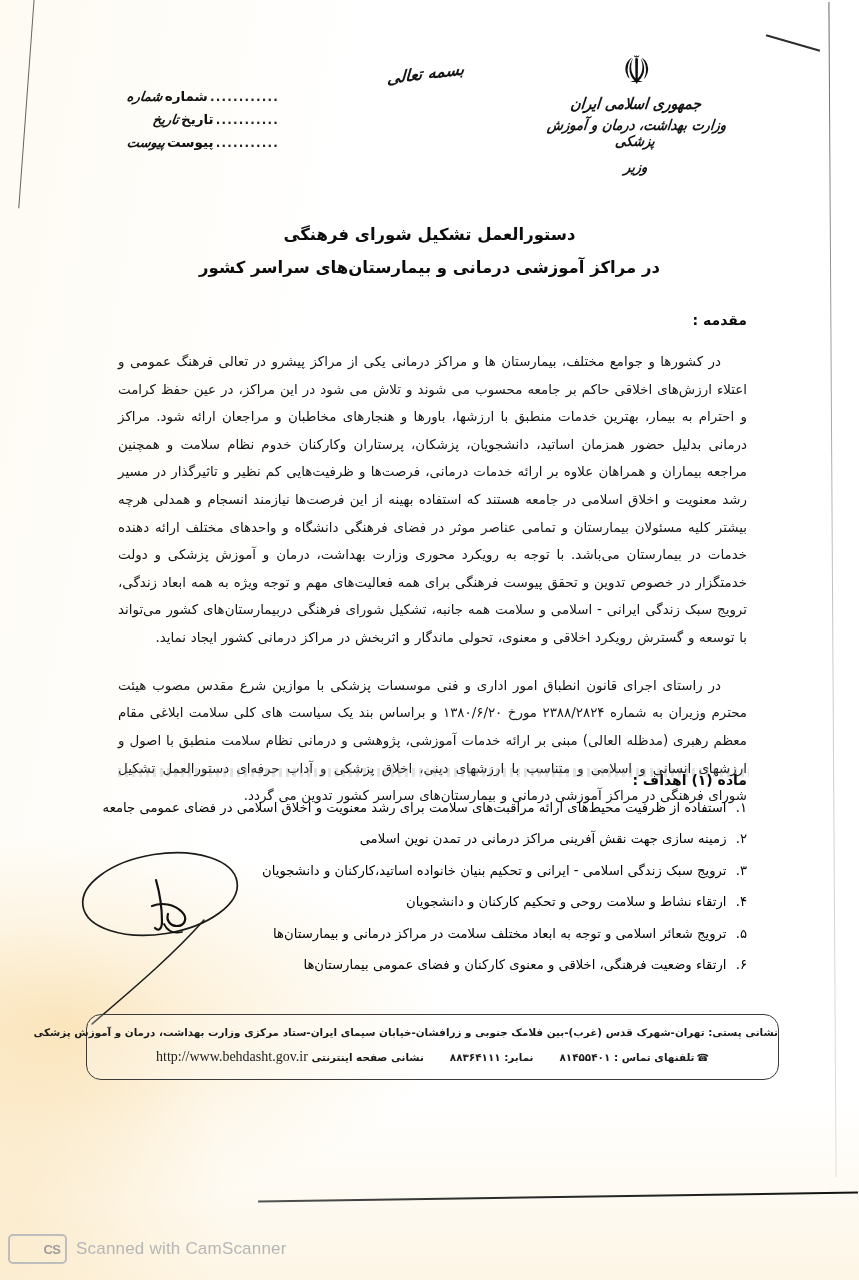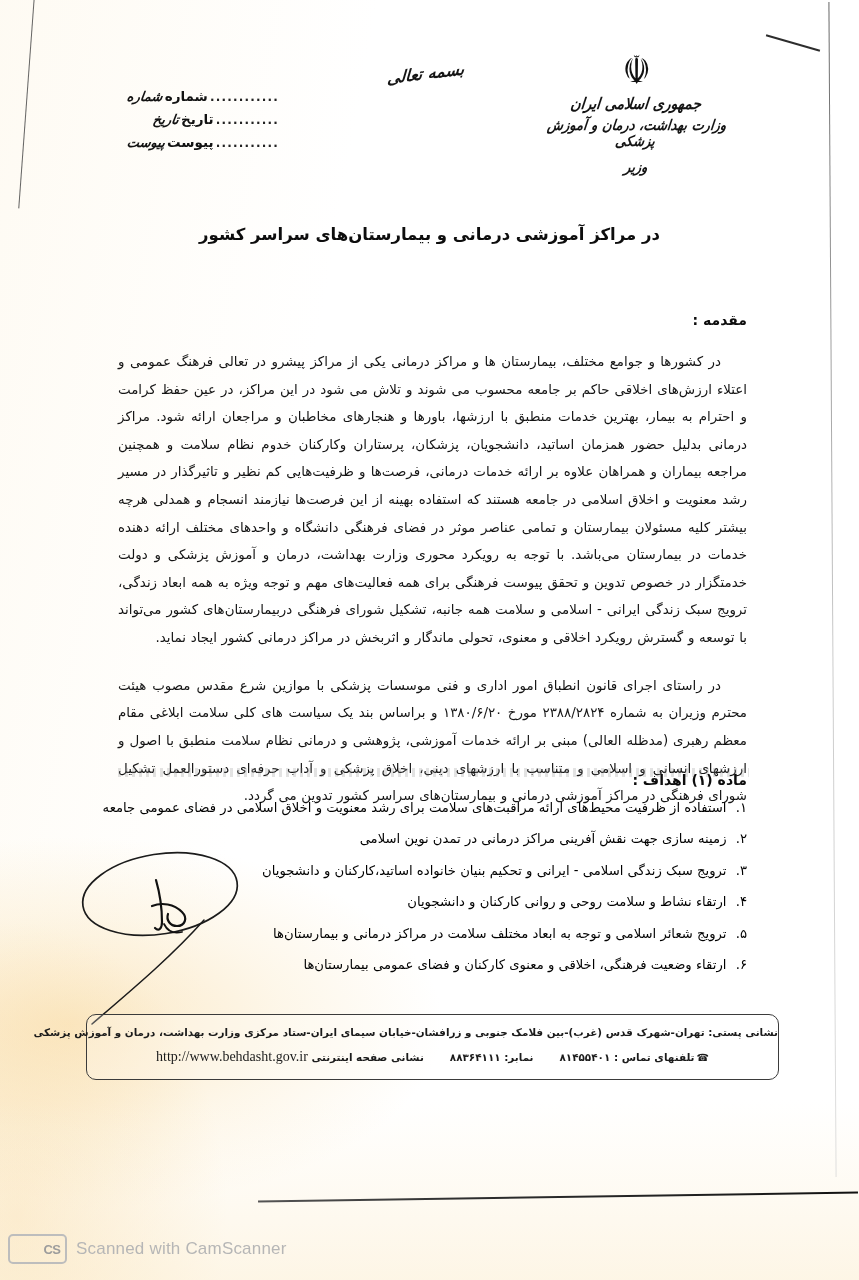--- a/index.html
+++ b/index.html
@@ -246,21 +246,21 @@
   }
 
   
   .footer-box {
     position: absolute;
     left: 86px;
     right: 80px;
     top: 1014px;
     height: 64px;
     border: 1.4px solid #3b3b3b;
-    border-radius: 10px;
+    border-radius: 15px;
     background: rgba(255,255,255,0.25);
   }
   .footer-line {
     position: absolute;
     left: 0; right: 0;
     text-align: center;
     font-size: 10.4px;
     color: #1b1b1b;
     white-space: nowrap;
     font-weight: 700;
@@ -351,20 +351,21 @@
       </div>
       <div class="meta-row">
         <span class="dots">...........</span>
         <span class="lbl">پیوست</span>
         <span class="hw">پیوست</span>
       </div>
     </div>
   </div>
 
   <div class="doc-title">
+    <span class="ln">دستورالعمل تشکیل شورای فرهنگی</span>
     <span class="ln">در مراکز آموزشی درمانی و بیمارستان‌های سراسر کشور</span>
   </div>
 
   <div class="body-area">
     <div class="section-label">مقدمه :</div>
     <p class="para">در کشورها و جوامع مختلف، بیمارستان ها و مراکز درمانی یکی از مراکز پیشرو در تعالی فرهنگ عمومی و اعتلاء ارزش‌های اخلاقی حاکم بر جامعه محسوب می شوند و تلاش می شود در این مراکز، در عین حفظ کرامت و احترام به بیمار، بهترین خدمات منطبق با ارزشها، باورها و هنجارهای مخاطبان و مراجعان ارائه شود. مراکز درمانی بدلیل حضور همزمان اساتید، دانشجویان، پزشکان، پرستاران وکارکنان خدوم نظام سلامت و همچنین مراجعه بیماران و همراهان علاوه بر ارائه خدمات درمانی، فرصت‌ها و ظرفیت‌هایی کم نظیر و تاثیرگذار در مسیر رشد معنویت و اخلاق اسلامی در جامعه هستند که استفاده بهینه از این فرصت‌ها نیازمند انسجام و همدلی هرچه بیشتر کلیه مسئولان بیمارستان و تمامی عناصر موثر در فضای فرهنگی دانشگاه و واحدهای مختلف ارائه دهنده خدمات در بیمارستان می‌باشد. با توجه به رویکرد محوری وزارت بهداشت، درمان و آموزش پزشکی و دولت خدمتگزار در خصوص تدوین و تحقق پیوست فرهنگی برای همه فعالیت‌های مهم و توجه ویژه به همه ابعاد زندگی، ترویج سبک زندگی ایرانی - اسلامی و سلامت همه جانبه، تشکیل شورای فرهنگی دربیمارستان‌های کشور می‌تواند با توسعه و گسترش رویکرد اخلاقی و معنوی، تحولی ماندگار و اثربخش در مراکز درمانی کشور ایجاد نماید.</p>
     <p class="para">در راستای اجرای قانون انطباق امور اداری و فنی موسسات پزشکی با موازین شرع مقدس مصوب هیئت محترم وزیران به شماره ۲۳۸۸/۲۸۲۴ مورخ ۱۳۸۰/۶/۲۰ و براساس بند یک سیاست های کلی سلامت ابلاغی مقام معظم رهبری (مدظله العالی) مبنی بر ارائه خدمات آموزشی، پژوهشی و درمانی نظام سلامت منطبق با اصول و ارزشهای انسانی و اسلامی و متناسب با ارزشهای دینی، اخلاق پزشکی و آداب حرفه‌ای دستورالعمل تشکیل شورای فرهنگی در مراکز آموزشی درمانی و بیمارستان‌های سراسر کشور تدوین می گردد.</p>
   </div>
 
   <div class="rule-faint"></div>
@@ -378,21 +379,21 @@
     <li class="obj-item">
       <span class="obj-num">۲.</span>
       <span>زمینه سازی جهت نقش آفرینی مراکز درمانی در تمدن نوین اسلامی</span>
     </li>
     <li class="obj-item">
       <span class="obj-num">۳.</span>
       <span>ترویج سبک زندگی اسلامی - ایرانی و تحکیم بنیان خانواده اساتید،کارکنان و دانشجویان</span>
     </li>
     <li class="obj-item">
       <span class="obj-num">۴.</span>
-      <span>ارتقاء نشاط و سلامت روحی و روانی کارکنان و دانشجویان</span>
+      <span>ارتقاء نشاط و سلامت روحی و تحکیم کارکنان و دانشجویان</span>
     </li>
     <li class="obj-item">
       <span class="obj-num">۵.</span>
       <span>ترویج شعائر اسلامی و توجه به ابعاد مختلف سلامت در مراکز درمانی و بیمارستان‌ها</span>
     </li>
     <li class="obj-item">
       <span class="obj-num">۶.</span>
       <span>ارتقاء وضعیت فرهنگی، اخلاقی و معنوی کارکنان و فضای عمومی بیمارستان‌ها</span>
     </li>
   </ol>

